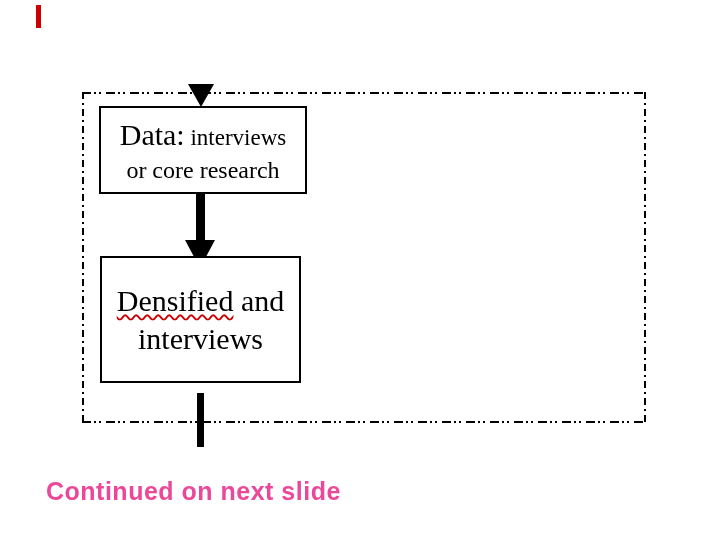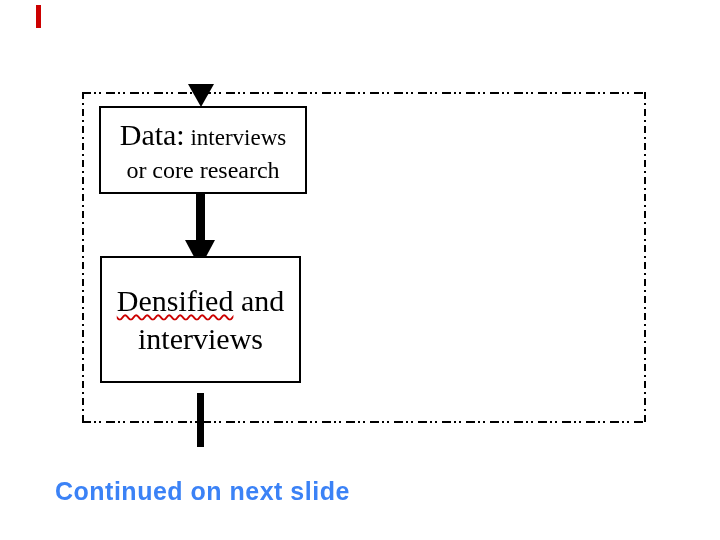--- a/index.html
+++ b/index.html
@@ -127,28 +127,28 @@
     text-decoration-line: underline;
     text-decoration-style: wavy;
     text-decoration-color: #cc0000;
     text-decoration-thickness: 2px;
     text-underline-offset: 4px;
   }
 
   
   .footer-note {
     position: absolute;
-    left: 55px;
+    left: 46px;
     top: 477px;
     font-family: "Liberation Sans", "DejaVu Sans", sans-serif;
     font-weight: bold;
     font-size: 25px;
     letter-spacing: 0.5px;
     white-space: nowrap;
-    color: #3b82f6;
+    color: #ec4899;
   }
 </style>
 </head>
 <body>
 
 <div class="slide">
 
   <div class="red-mark"></div>
 
   <div class="h-dash frame-top"></div>

